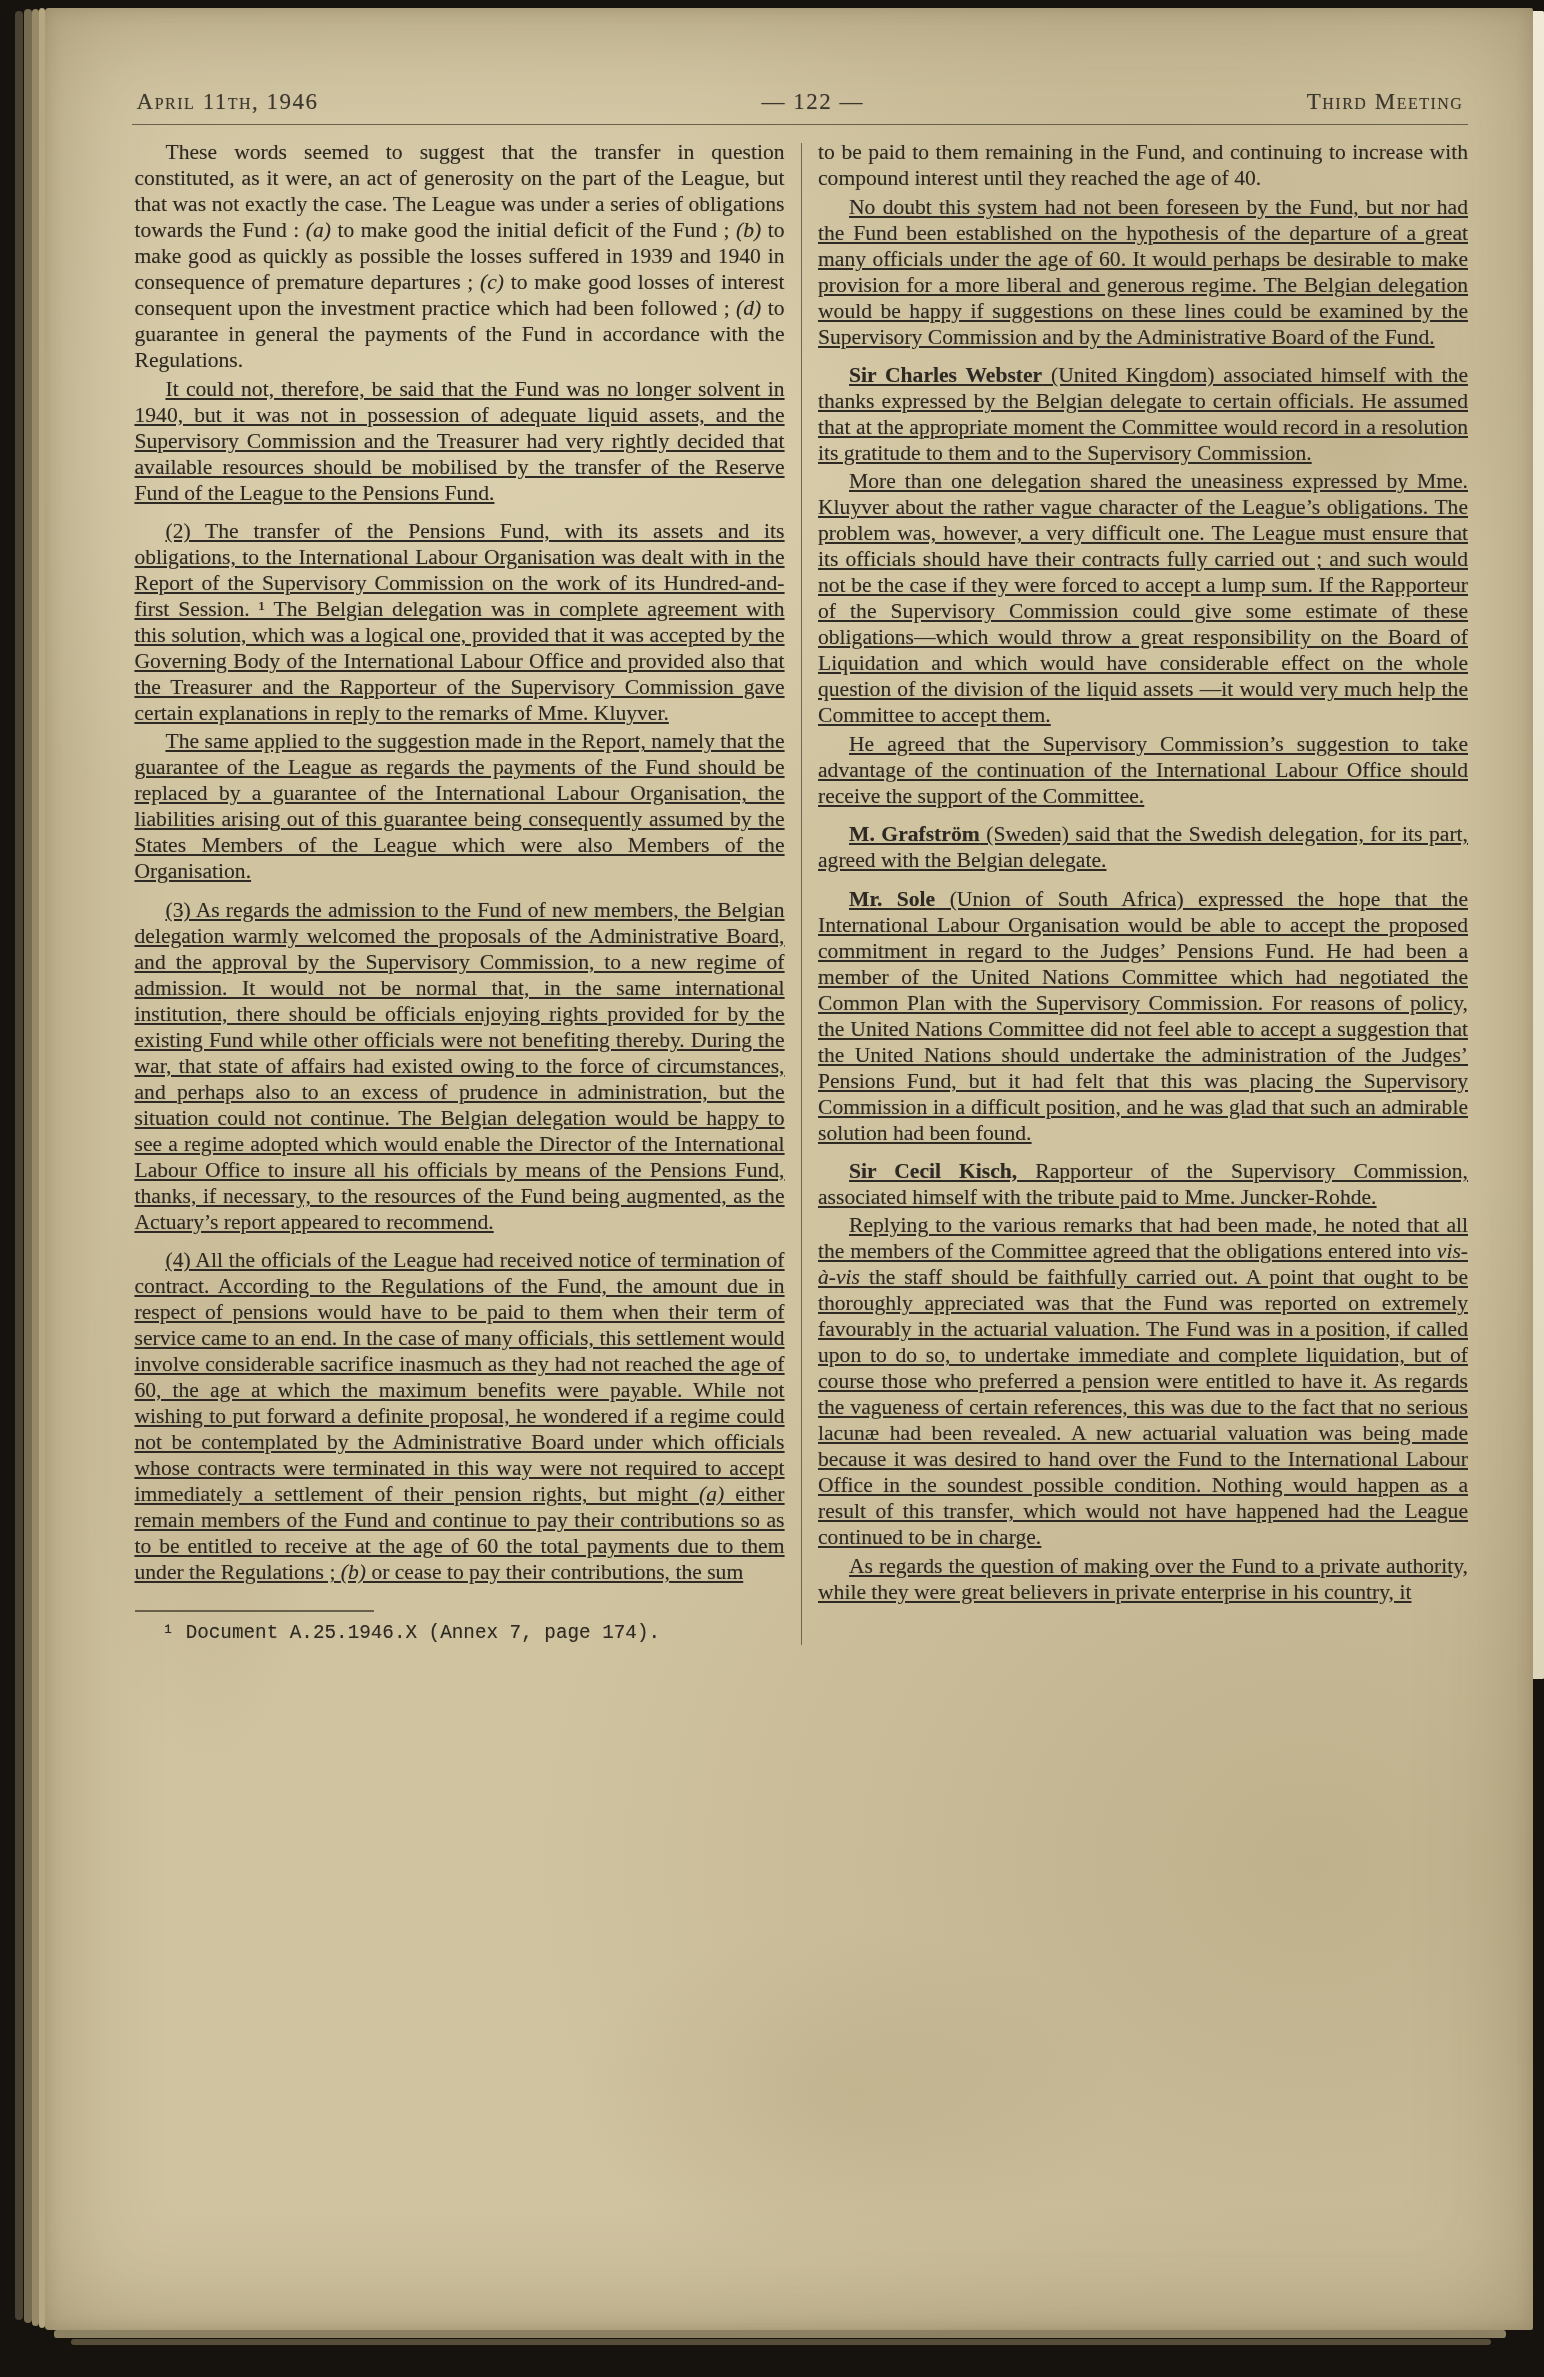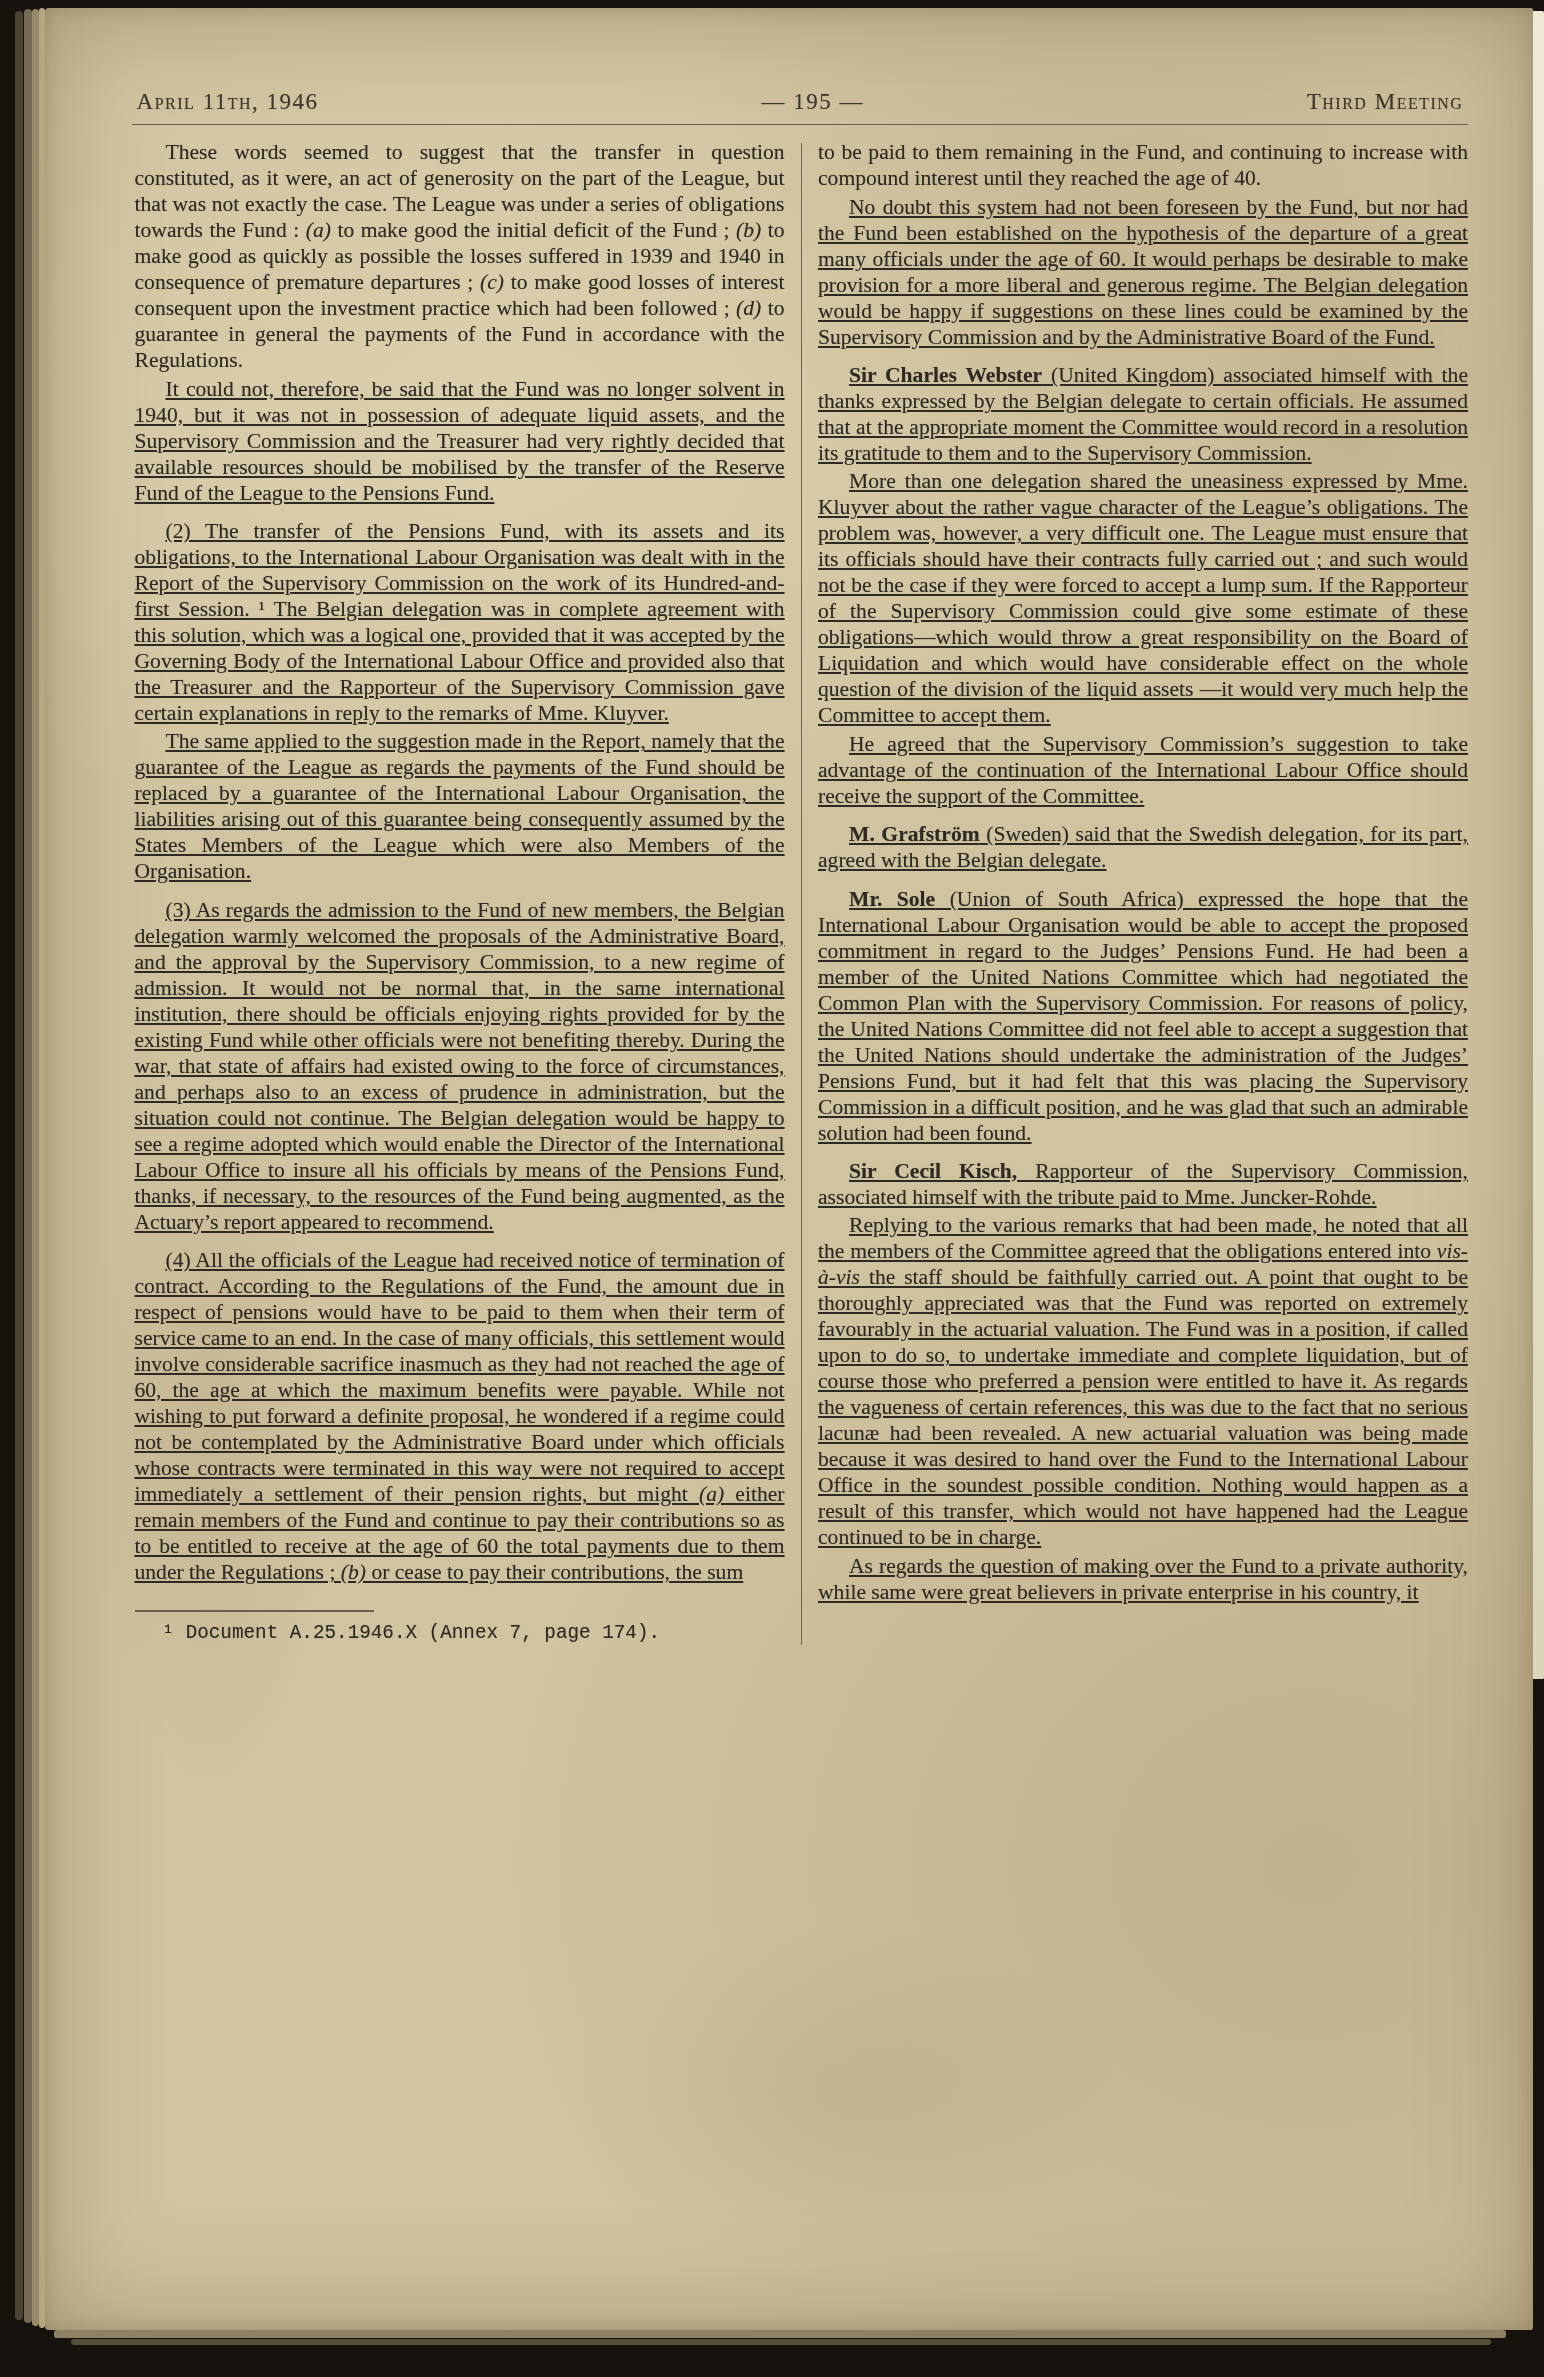--- a/index.html
+++ b/index.html
@@ -104,21 +104,21 @@
   <div class="next-page-edge"></div>
 
   <div class="paper">
     <div class="stain s1"></div>
     <div class="stain s2"></div>
     <div class="stain s3"></div>
 
     <div class="content">
       <div class="page-header">
         <span class="hdr">April 11th, 1946</span>
-        <span class="hdr">— 195 —</span>
+        <span class="hdr">— 122 —</span>
         <span class="hdr">Third Meeting</span>
       </div>
       <div class="header-rule"></div>
 
       <div class="columns">
         <div class="col">
           <div id="col-left-paras">
               <p class="para indent"><span>These words seemed to suggest that the transfer in question constituted, as it were, an act of generosity on the part of the League, but that was not exactly the case. The League was under a series of obligations towards the Fund : </span><span class="italic">(a)</span><span> to make good the initial deficit of the Fund ; </span><span class="italic">(b)</span><span> to make good as quickly as possible the losses suffered in 1939 and 1940 in consequence of premature departures ; </span><span class="italic">(c)</span><span> to make good losses of interest consequent upon the investment practice which had been followed ; </span><span class="italic">(d)</span><span> to guarantee in general the payments of the Fund in accordance with the Regulations.</span></p>
               <p class="para indent"><span>It could not, therefore, be said that the Fund was no longer solvent in 1940, but it was not in possession of adequate liquid assets, and the Supervisory Commission and the Treasurer had very rightly decided that available resources should be mobilised by the transfer of the Reserve Fund of the League to the Pensions Fund.</span></p>
               <p class="para indent space-before"><span>(2) The transfer of the Pensions Fund, with its assets and its obligations, to the International Labour Organisation was dealt with in the Report of the Supervisory Commission on the work of its Hundred-and-first Session. ¹ The Belgian delegation was in complete agreement with this solution, which was a logical one, provided that it was accepted by the Governing Body of the International Labour Office and provided also that the Treasurer and the Rapporteur of the Supervisory Commission gave certain explanations in reply to the remarks of Mme. Kluyver.</span></p>
@@ -134,21 +134,21 @@
           <div id="col-right-paras">
               <p class="para"><span>to be paid to them remaining in the Fund, and continuing to increase with compound interest until they reached the age of 40.</span></p>
               <p class="para indent"><span>No doubt this system had not been foreseen by the Fund, but nor had the Fund been established on the hypothesis of the departure of a great many officials under the age of 60. It would perhaps be desirable to make provision for a more liberal and generous regime. The Belgian delegation would be happy if suggestions on these lines could be examined by the Supervisory Commission and by the Administrative Board of the Fund.</span></p>
               <p class="para indent space-before"><span class="bold">Sir Charles Webster</span><span> (United Kingdom) associated himself with the thanks expressed by the Belgian delegate to certain officials. He assumed that at the appropriate moment the Committee would record in a resolution its gratitude to them and to the Supervisory Commission.</span></p>
               <p class="para indent"><span>More than one delegation shared the uneasiness expressed by Mme. Kluyver about the rather vague character of the League’s obligations. The problem was, however, a very difficult one. The League must ensure that its officials should have their contracts fully carried out ; and such would not be the case if they were forced to accept a lump sum. If the Rapporteur of the Supervisory Commission could give some estimate of these obligations—which would throw a great responsibility on the Board of Liquidation and which would have considerable effect on the whole question of the division of the liquid assets —it would very much help the Committee to accept them.</span></p>
               <p class="para indent"><span>He agreed that the Supervisory Commission’s suggestion to take advantage of the continuation of the International Labour Office should receive the support of the Committee.</span></p>
               <p class="para indent space-before"><span class="bold">M. Grafström</span><span> (Sweden) said that the Swedish delegation, for its part, agreed with the Belgian delegate.</span></p>
               <p class="para indent space-before"><span class="bold">Mr. Sole</span><span> (Union of South Africa) expressed the hope that the International Labour Organisation would be able to accept the proposed commitment in regard to the Judges’ Pensions Fund. He had been a member of the United Nations Committee which had negotiated the Common Plan with the Supervisory Commission. For reasons of policy, the United Nations Committee did not feel able to accept a suggestion that the United Nations should undertake the administration of the Judges’ Pensions Fund, but it had felt that this was placing the Supervisory Commission in a difficult position, and he was glad that such an admirable solution had been found.</span></p>
               <p class="para indent space-before"><span class="bold">Sir Cecil Kisch,</span><span> Rapporteur of the Supervisory Commission, associated himself with the tribute paid to Mme. Juncker-Rohde.</span></p>
               <p class="para indent"><span>Replying to the various remarks that had been made, he noted that all the members of the Committee agreed that the obligations entered into </span><span class="italic">vis-à-vis</span><span> the staff should be faithfully carried out. A point that ought to be thoroughly appreciated was that the Fund was reported on extremely favourably in the actuarial valuation. The Fund was in a position, if called upon to do so, to undertake immediate and complete liquidation, but of course those who preferred a pension were entitled to have it. As regards the vagueness of certain references, this was due to the fact that no serious lacunæ had been revealed. A new actuarial valuation was being made because it was desired to hand over the Fund to the International Labour Office in the soundest possible condition. Nothing would happen as a result of this transfer, which would not have happened had the League continued to be in charge.</span></p>
-              <p class="para indent"><span>As regards the question of making over the Fund to a private authority, while same were great believers in private enterprise in his country, it</span></p>
+              <p class="para indent"><span>As regards the question of making over the Fund to a private authority, while they were great believers in private enterprise in his country, it</span></p>
             </div>
         </div>
       </div>
     </div>
   </div>
 
   <div class="bottom-edge b1"></div>
   <div class="bottom-edge b2"></div>
 </div>
 

